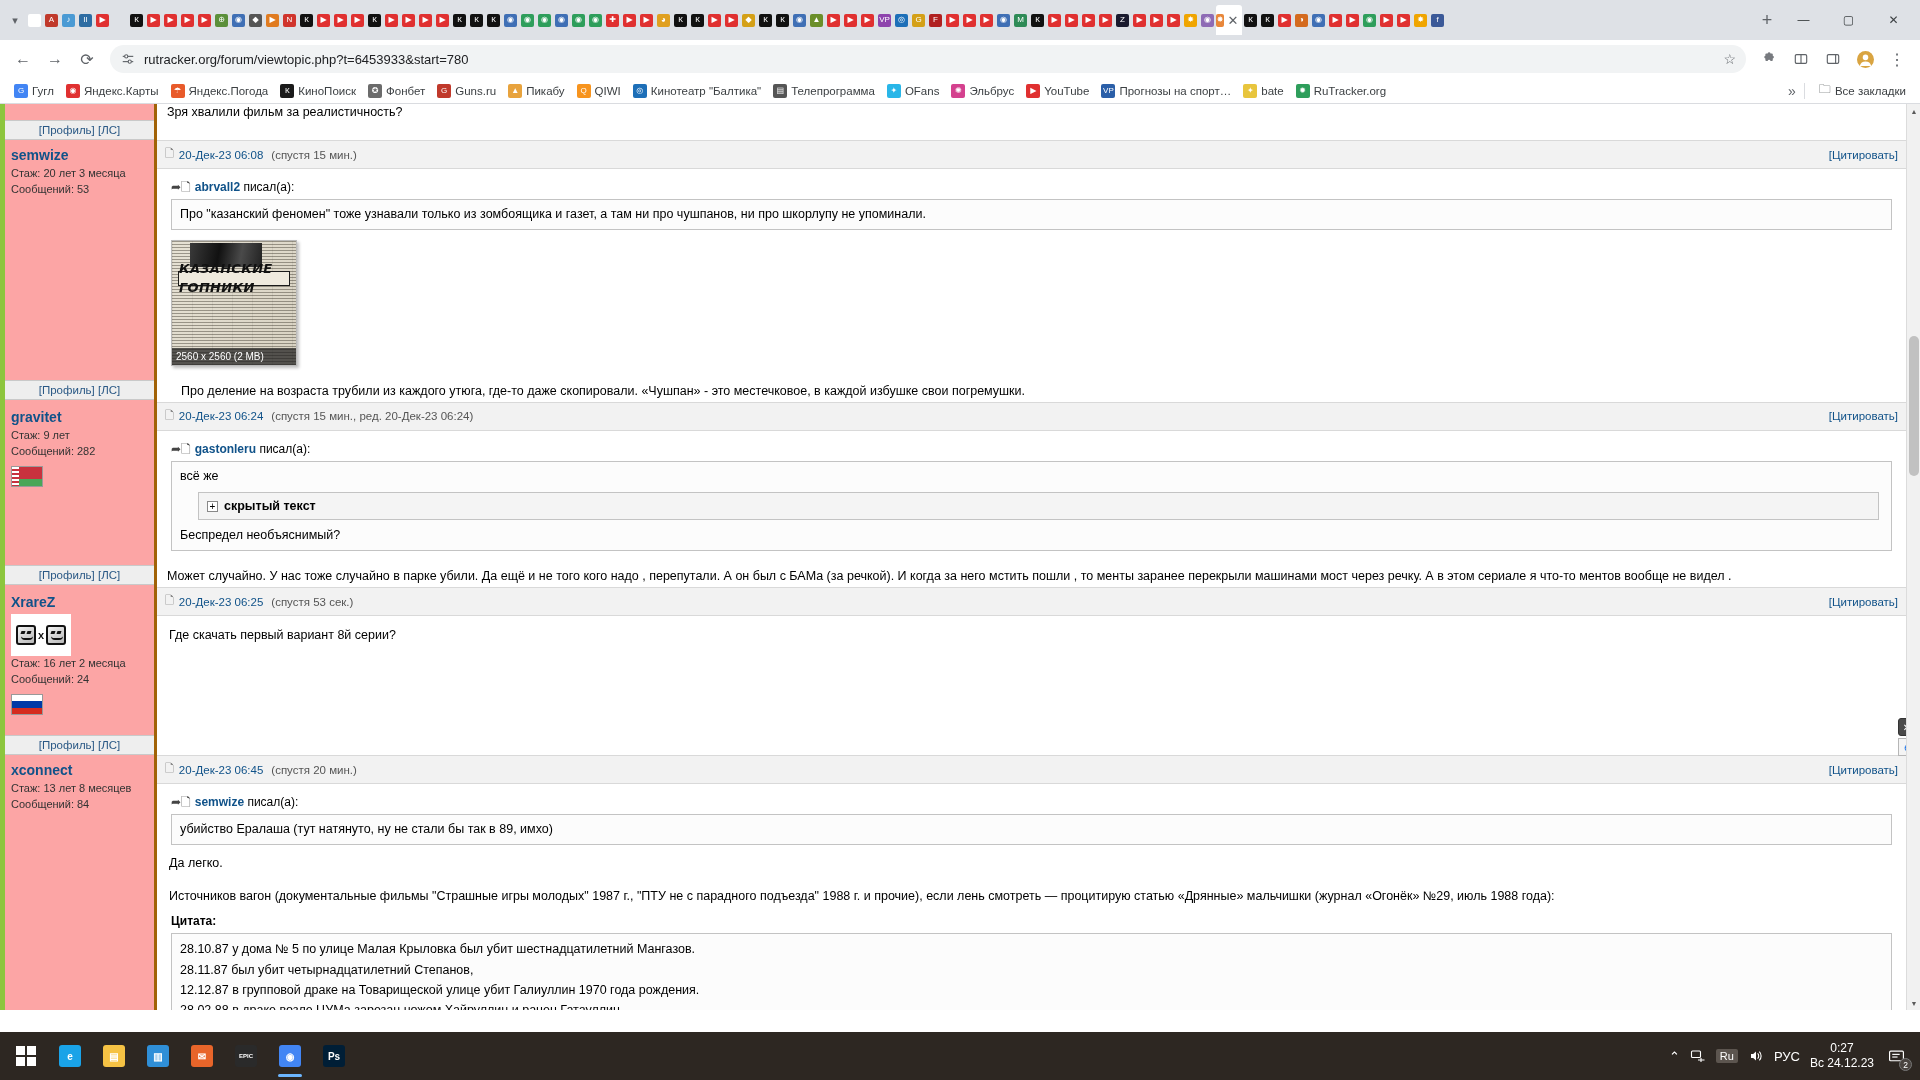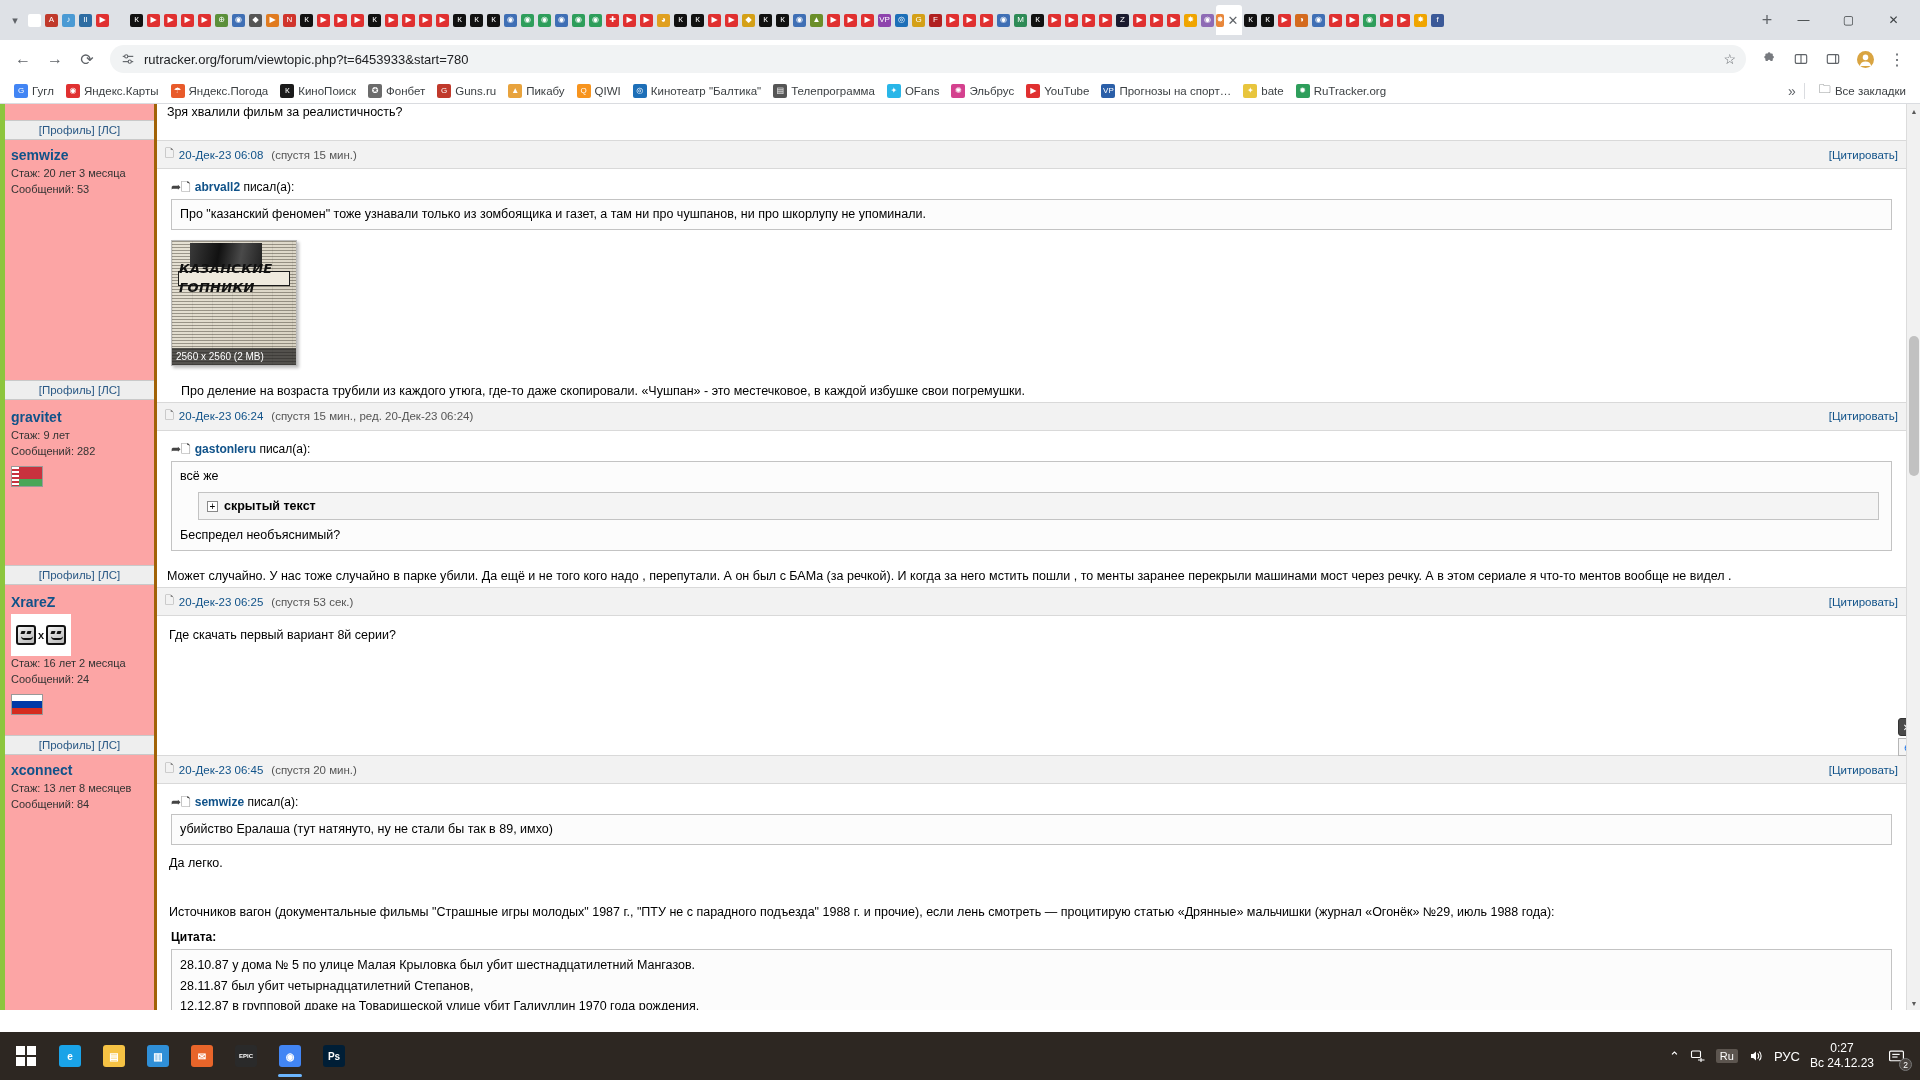--- a/index.html
+++ b/index.html
@@ -765,21 +765,21 @@
                 <span class="pm-date">20-Дек-23 06:45</span>
                 <span class="pm-rel">(спустя 20 мин.)</span>
                 <span class="pm-quote">[Цитировать]</span>
               </div>
               <div class="postbody">
                 <div class="quote-head"><span class="arrow">➦🗋</span><b>semwize</b> <span>писал(а):</span></div>
                 <div class="quote-box">
                   <div>убийство Ералаша (тут натянуто, ну не стали бы так в 89, имхо)</div>
                 </div>
                 <div class="ptext" style="margin-top:6px">Да легко.</div>
-                <div class="ptext" style="margin-top:24px">Источников вагон (документальные фильмы "Страшные игры молодых" 1987 г., "ПТУ не с парадного подъезда" 1988 г. и прочие), если лень смотреть — процитирую статью «Дрянные» мальчишки (журнал «Огонёк» №29, июль 1988 года):</div>
+                <div class="ptext" style="margin-top:8px">Источников вагон (документальные фильмы "Страшные игры молодых" 1987 г., "ПТУ не с парадного подъезда" 1988 г. и прочие), если лень смотреть — процитирую статью «Дрянные» мальчишки (журнал «Огонёк» №29, июль 1988 года):</div>
                 <div class="cite-label">Цитата:</div>
                 <div class="cite-box">
                   <div>28.10.87 у дома № 5 по улице Малая Крыловка был убит шестнадцатилетний Мангазов.</div>
                   <div>28.11.87 был убит четырнадцатилетний Степанов,</div>
                   <div>12.12.87 в групповой драке на Товарищеской улице убит Галиуллин 1970 года рождения.</div>
                   <div>28.02.88 в драке возле ЦУМа зарезан ножом Хайруллин и ранен Гатауллин.</div>
                 </div>
               </div>
             </div>
           </div>

